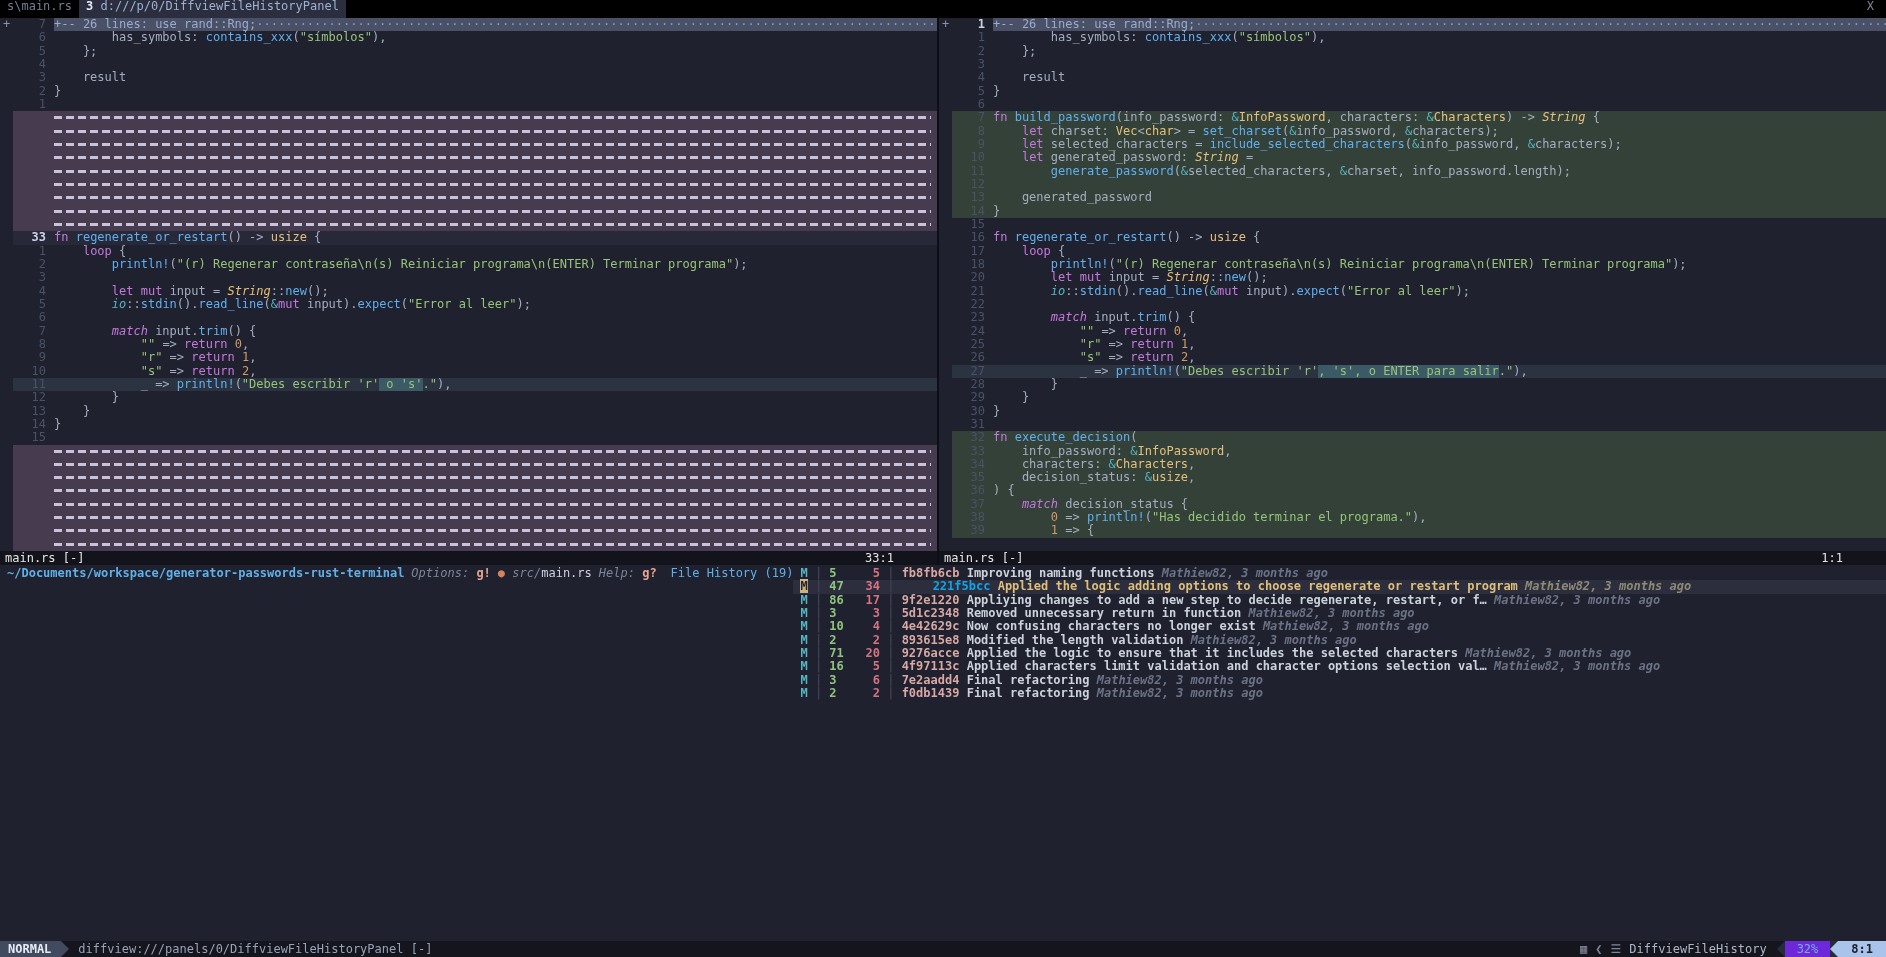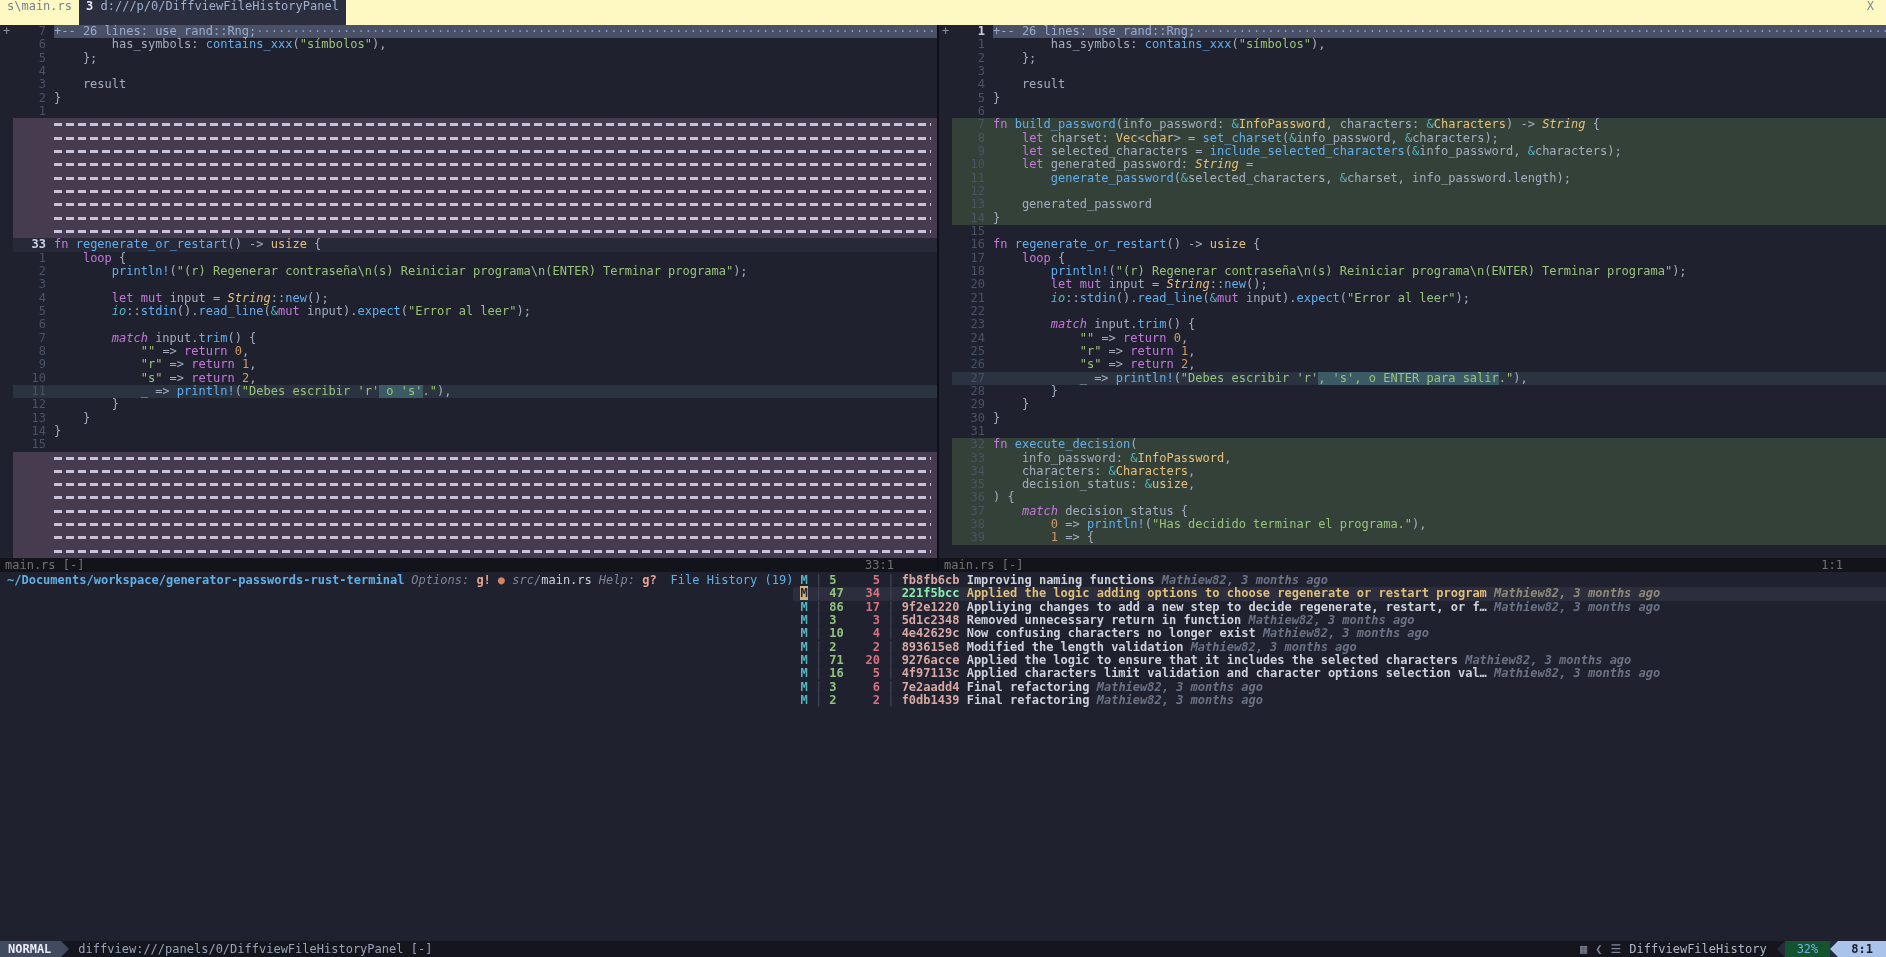--- a/index.html
+++ b/index.html
@@ -5,21 +5,21 @@
   * { box-sizing: border-box; }
   html,body { margin:0; padding:0; }
   body {
     width:1886px; height:957px; overflow:hidden;
     background:#1f212e; color:#a4adc0;
     font-family:"DejaVu Sans Mono", monospace; font-size:12px;
   }
   .screen { display:flex; flex-direction:column; width:1886px; height:957px; }
 
   
-  .tabline { height:25px; background:#fef9c3; display:flex; line-height:13px; white-space:pre; flex:none; }
+  .tabline { height:18px; background:#000000; display:flex; line-height:13px; white-space:pre; flex:none; }
   .tab { padding:0 7px; color:#747e92; height:100%; }
   .tab.active { background:#2b2e3e; color:#9fb0d0; }
   .tab.active .tabnum { color:#e2e8f4; font-weight:bold; }
   .tab-close { margin-left:auto; padding:0 12px; color:#7e8798; }
 
   
   .diff { display:flex; height:547px; flex:none; }
   .pane { display:flex; flex-direction:column; background:#1f212e; min-width:0; }
   .pane.left { width:937px; flex:none; }
   .vsep { width:2px; background:#0e0f16; flex:none; }
@@ -43,21 +43,21 @@
   
   .k { color:#c678dd; } .k.i { font-style:italic; }
   .f { color:#61afef; }
   .t { color:#e5c07b; } .t.i { font-style:italic; }
   .io { color:#56b6c2; font-style:italic; }
   .s { color:#98c379; }
   .n { color:#d19a66; }
   .o { color:#56b6c2; }
 
   
-  .winstatus { height:14px; line-height:14px; background:#13141b; color:#737373; display:flex; padding:0 5px; flex:none; white-space:pre; }
+  .winstatus { height:14px; line-height:14px; background:#13141b; color:#e5e5e5; display:flex; padding:0 5px; flex:none; white-space:pre; }
   .winstatus .pos { margin-left:auto; padding-right:38px; }
 
   
   .panel { flex:1; overflow:hidden; background:#1f212e; display:flex; flex-direction:row; padding-top:2px; }
   .pline { height:13.34px; line-height:13.34px; padding-left:7px; white-space:pre; flex:none; }
   .pline.path { color:#5fb0e8; font-weight:bold; }
   .file-icon { color:#d0845f; }
   .file-dir { color:#7d8699; font-style:italic; }
   .file-name { color:#ccd2dc; }
   .opt-label { color:#7d8699; font-style:italic; }
@@ -65,34 +65,34 @@
   .pline.hist-title { color:#5fb0e8; font-weight:normal; }
   .commits { flex:1; overflow:hidden; }
   .commit { height:13.34px; line-height:13.34px; padding-left:7px; white-space:pre; color:#ccd2dc;font-weight:bold; }
   .commit .m { color:#56b6c2; }
   .commit .sep { color:#3c4254; }
   .commit .add { color:#90c57e; }
   .commit .del { color:#d9727f; }
   .commit .hash { color:#d8a8a4; }
   .commit .author { color:#6b7284; font-style:italic; }
   .commit.selected { background:#2c2e3d; color:#e0bf7a; }
-  .commit.selected .hash { color:#86efac; }
+  .commit.selected .hash { color:#0ea5e9;margin-left:31px; }
   .commit.selected .m { background:#ccb482; color:#22242f; }
   .commit.selected .author { color:#8f8a76; }
 
   
   .statusbar { height:16px; background:#14151d; display:flex; align-items:stretch; line-height:16px; flex:none; white-space:pre; }
   .mode { background:#414a5e; color:#e6eaf2; font-weight:bold; padding:0 10px 0 8px; }
   .tri-r { width:0; height:0; border-top:8px solid transparent; border-bottom:8px solid transparent; border-left:8px solid #414a5e; }
   .sb-path { margin-left:9px; color:#98a2b8; }
   .sb-right { margin-left:auto; display:flex; align-items:stretch; }
   .sb-icon { color:#7e8798; padding:0 4px; }
   .sb-comp { color:#aeb6c8; padding:0 10px 8px 4px; }
   .tri-l-pct { width:0; height:0; border-top:8px solid transparent; border-bottom:8px solid transparent; border-right:8px solid #252c3a; }
-  .sb-pct { background:#14532d; color:#6db3e8; padding:0 12px; }
+  .sb-pct { background:#6d28d9; color:#6db3e8; padding:0 12px; }
   .tri-l-pos { width:0; height:0; border-top:8px solid transparent; border-bottom:8px solid transparent; border-right:8px solid #a9c3ea; background:#252c3a; }
   .sb-pos { background:#a9c3ea; color:#1b1d28; font-weight:bold; padding:0 13px; }
 </style>
 </head>
 <body>
 
 <div class="screen">
 
   <div class="tabline">
     <span class="tab"><span>s\main.rs</span></span>

